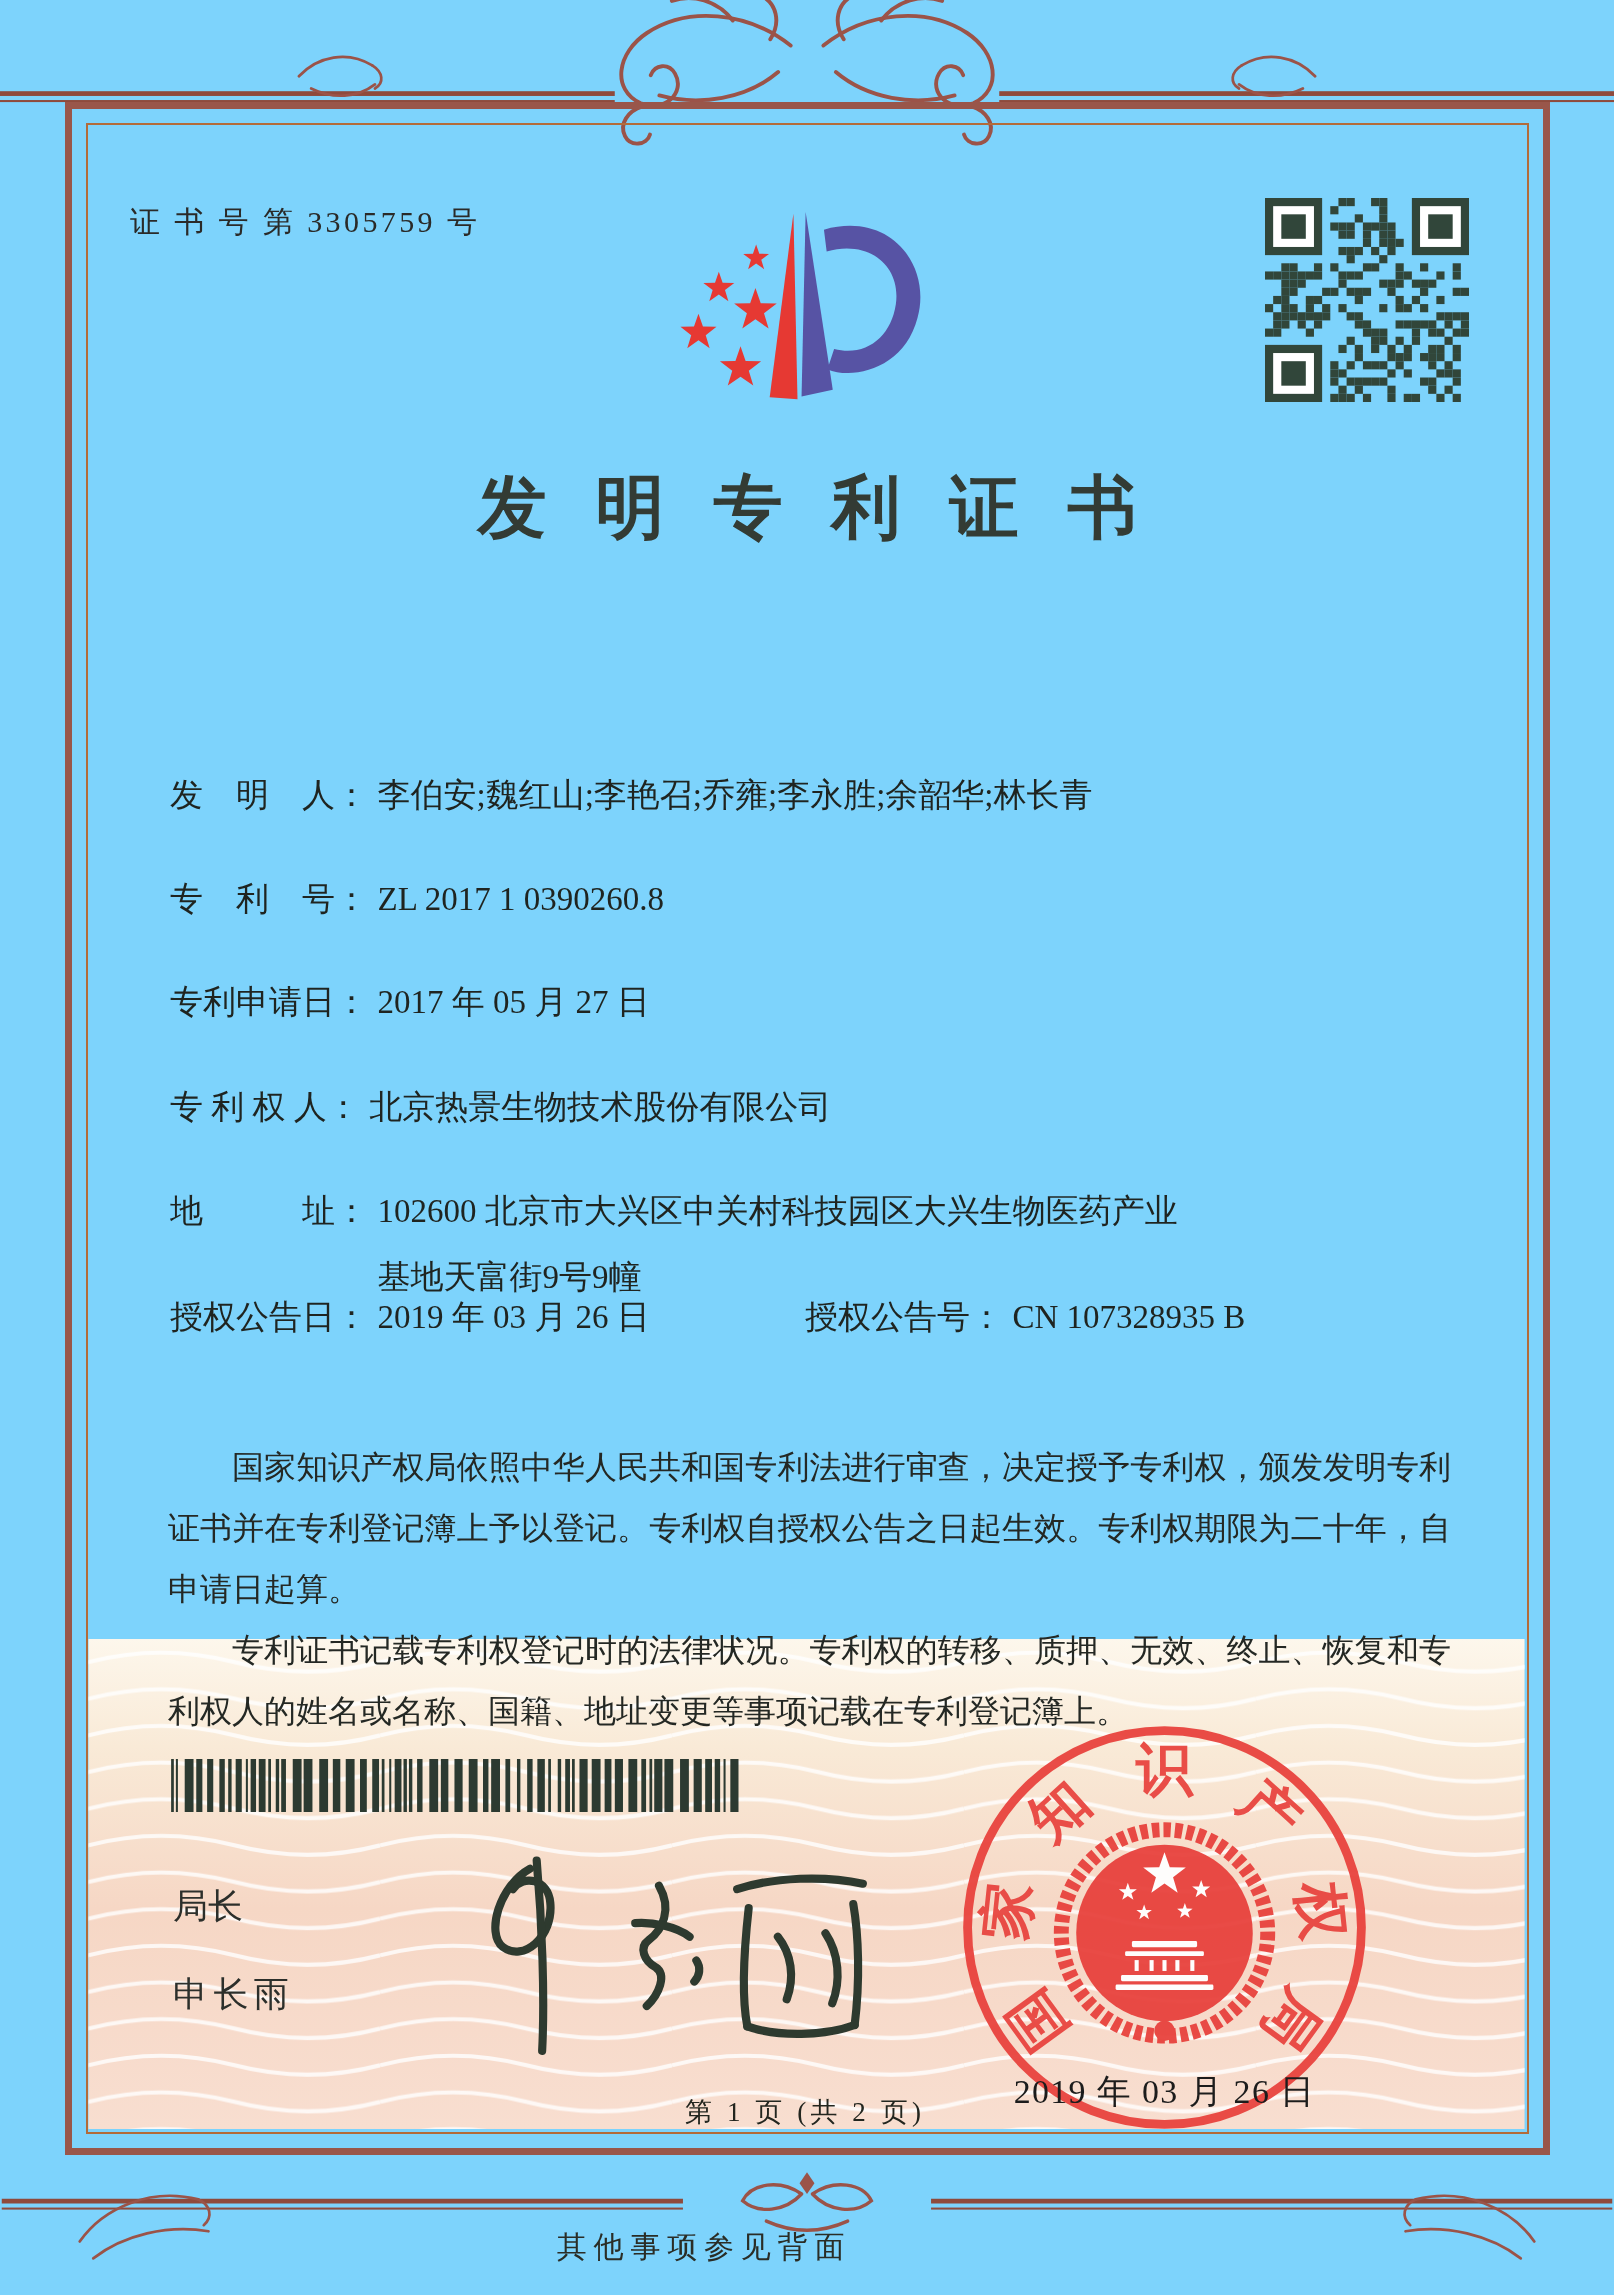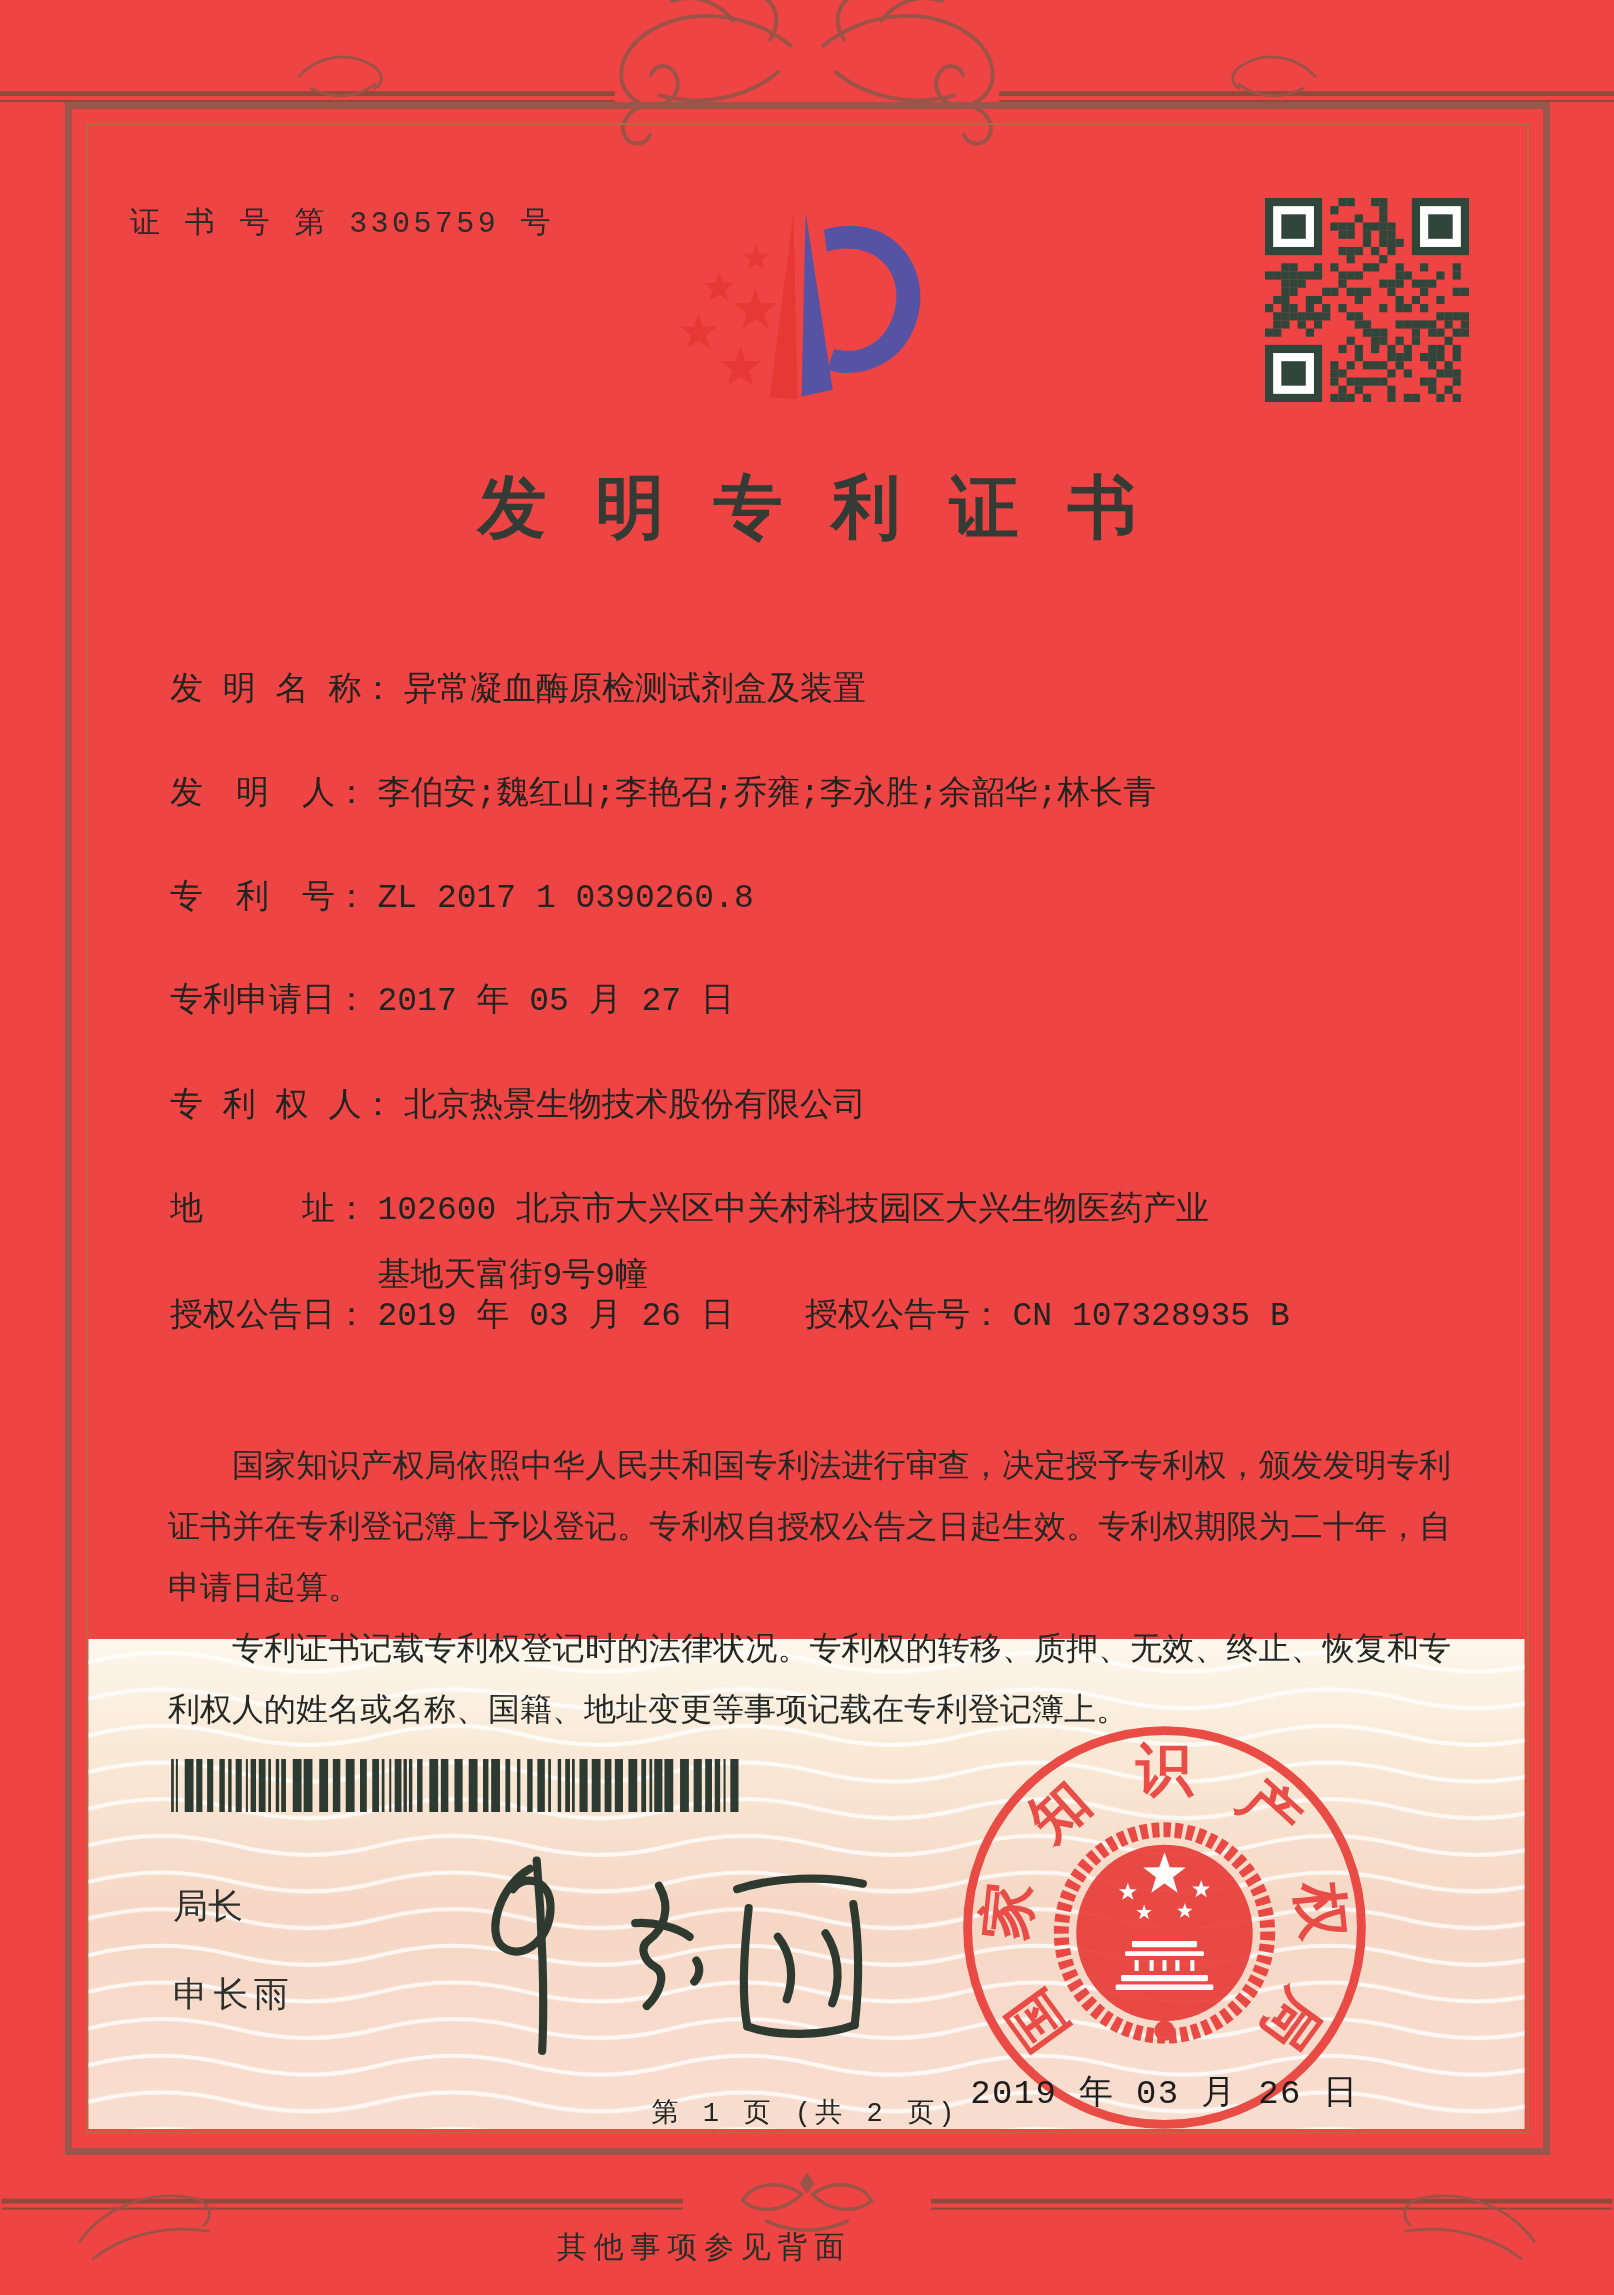--- a/index.html
+++ b/index.html
@@ -1,22 +1,22 @@
 <!DOCTYPE html>
 <html style="--border-red: #99564a; --inner-line: #b26b3a; --ink: #1f2420; --title-ink: #333b34;font-size:11px"><head>
 <meta charset="utf-8">
 <style>
   html,body{margin:0;padding:0;background:#e9e9e9;}
   .page{
     position:relative;
     width:1614px;height:2295px;
     margin:0 auto;
-    background:#ef4444;
+    background:#7dd3fc;
     overflow:hidden;
-    font-family:Liberation Mono, monospace;
+    font-family:Liberation Serif, serif;
     color:var(--ink,#1f2420);
   }
   .abs{position:absolute;}
   
   .border-outer{
     left:65px;top:102px;width:1485px;height:2053px;
     box-sizing:border-box;border:7.5px solid var(--border-red,#99564a);
   }
   .border-inner{
     left:86px;top:123px;width:1443px;height:2011px;
@@ -348,24 +348,20 @@
       <rect x="216" y="0" width="84" height="84" fill="#31463a"></rect>
       <rect x="228" y="12" width="60" height="60" fill="#ffffff"></rect>
       <rect x="240" y="24" width="36" height="36" fill="#31463a"></rect>
       <rect x="0" y="216" width="84" height="84" fill="#31463a"></rect>
       <rect x="12" y="228" width="60" height="60" fill="#ffffff"></rect>
       <rect x="24" y="240" width="36" height="36" fill="#31463a"></rect>
     </svg>
 
   <div class="abs doc-title">发明专利证书</div>
 
-  <div class="f-row row-name">
-    <span class="f-label">发 明 名 称：</span>
-    <span class="f-value">异常凝血酶原检测试剂盒及装置</span>
-  </div>
   <div class="f-row row-inventors">
     <span class="f-label">发　明　人：</span>
     <span class="f-value">李伯安;魏红山;李艳召;乔雍;李永胜;余韶华;林长青</span>
   </div>
   <div class="f-row row-patno">
     <span class="f-label">专　利　号：</span>
     <span class="f-value">ZL 2017 1 0390260.8</span>
   </div>
   <div class="f-row row-appdate">
     <span class="f-label">专利申请日：</span>

